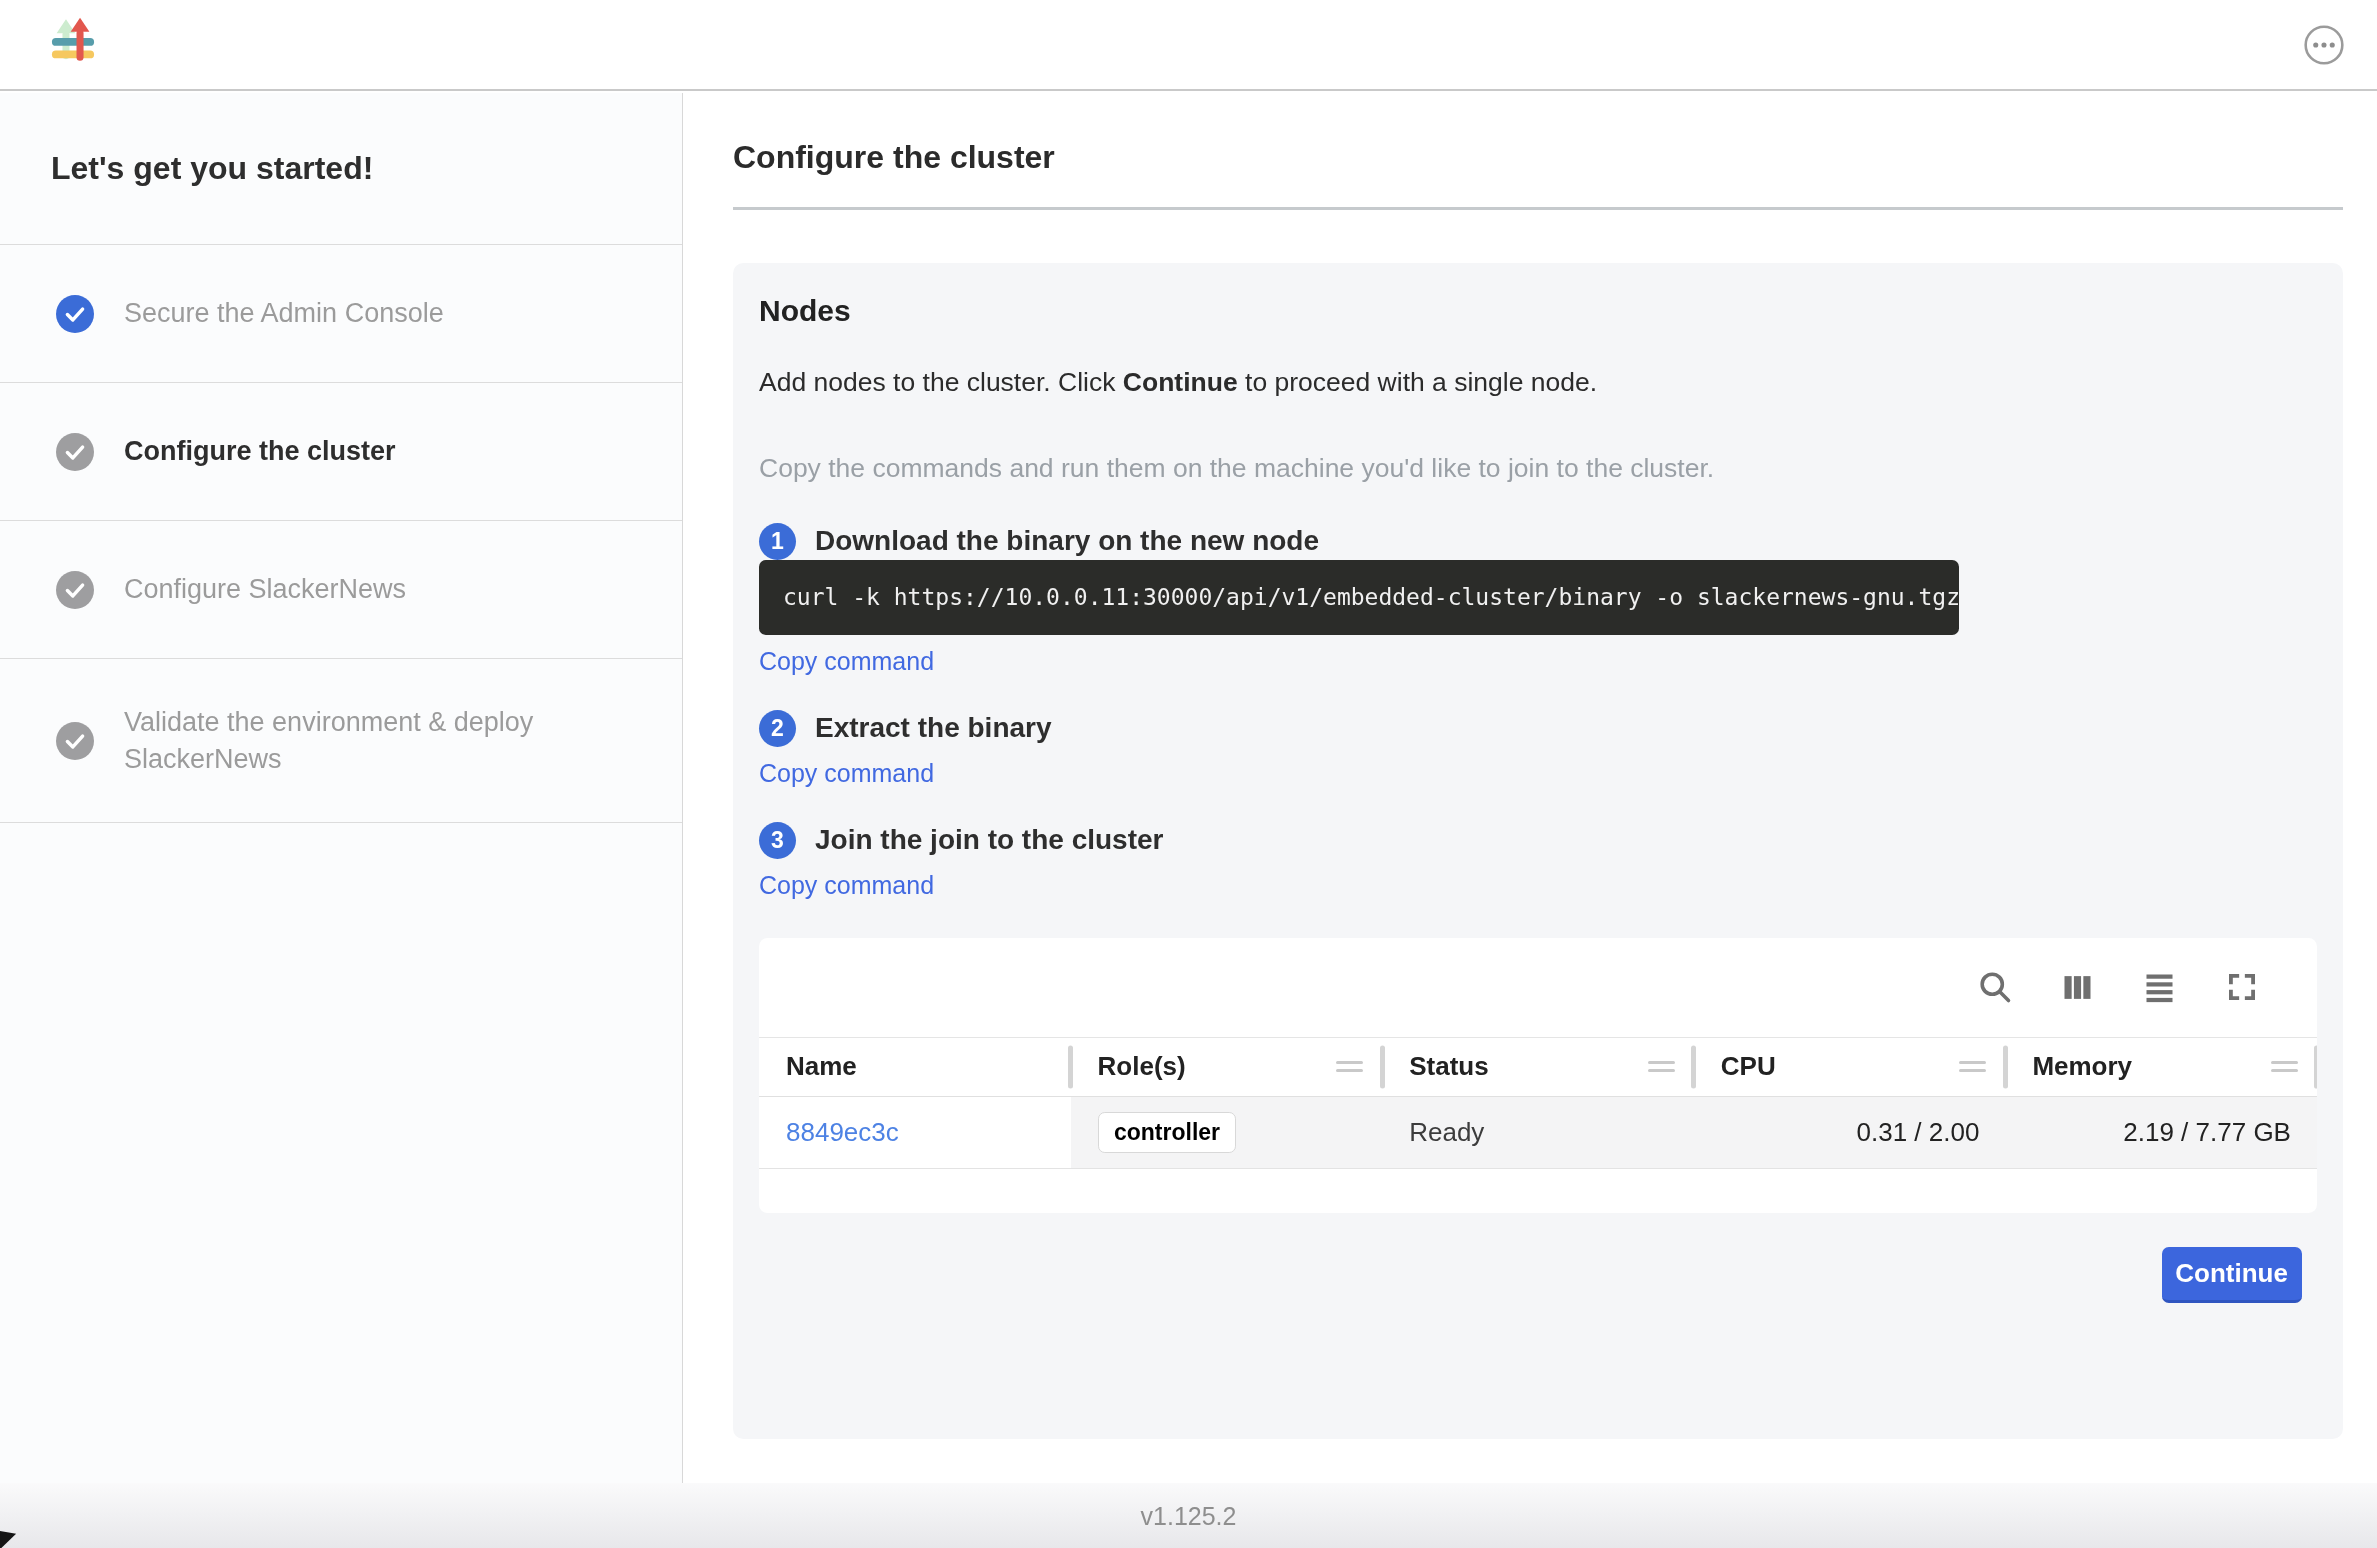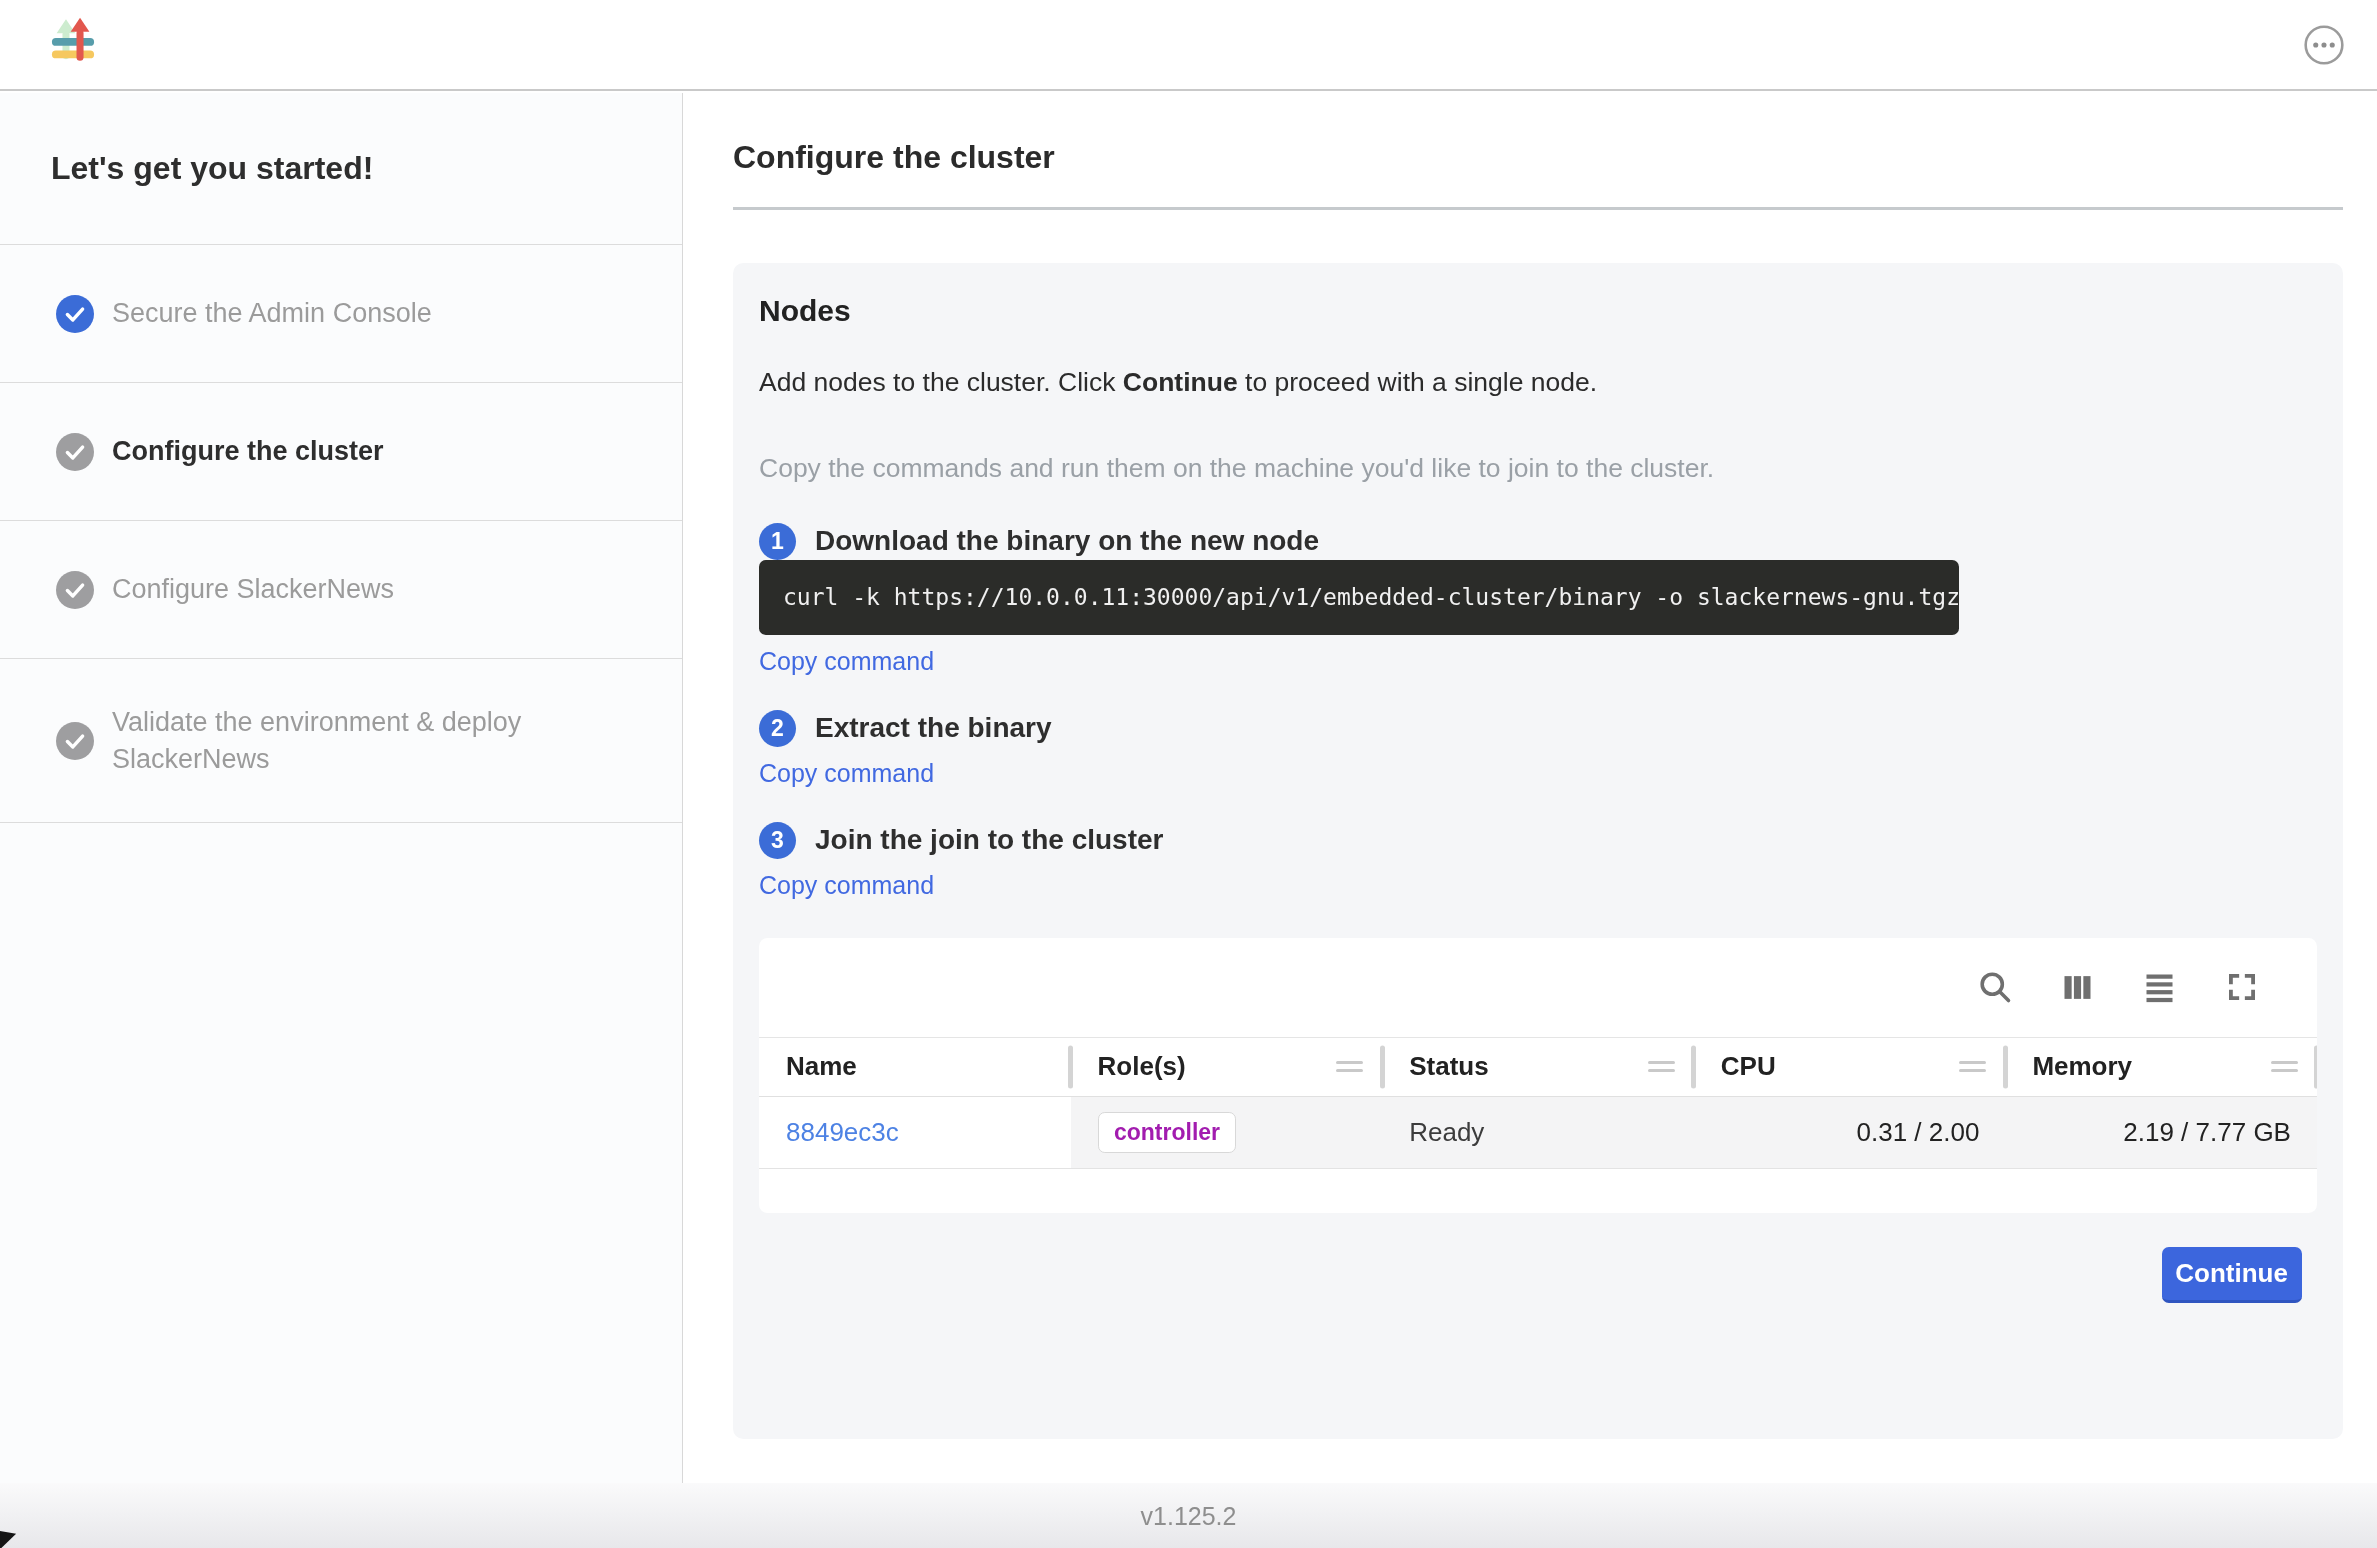--- a/index.html
+++ b/index.html
@@ -14,21 +14,21 @@
   .logo { width:50px; height:55px; }
   .menu-btn { width:44px; height:44px; background:none; border:none; cursor:pointer; }
 
   
   .layout { position:absolute; top:93px; left:0; right:0; bottom:66px; display:flex; }
 
   
   .sidebar { width:683px; flex:none; background:#fbfcfd; border-right:1.7px solid #d8d8d8; }
   .side-heading { height:152px; display:flex; align-items:center; padding:0 51px;
                   border-bottom:1.7px solid #dcdcdc; font-size:32px; font-weight:bold; color:#2e2e2e; }
-  .side-item { display:flex; align-items:center; gap:18px; padding:39px 43px 39px 56px;
+  .side-item { display:flex; align-items:center; gap:30px; padding:39px 43px 39px 56px;
                border-bottom:1.7px solid #dcdcdc; min-height:138px; cursor:pointer; }
   .check { width:38px; height:38px; border-radius:50%; flex:none;
            display:flex; align-items:center; justify-content:center; }
   .check.complete { background:#3b6cd7; }
   .check.pending  { background:#9e9ea0; }
   .side-label { font-size:27px; color:#9b9b9b; line-height:1.35; }
   .side-item.active .side-label { font-weight:bold; color:#2e2e2e; }
 
   
   .main { flex:1; padding:0 34px 0 50px; }
@@ -70,21 +70,21 @@
   .resize-icon { width:27px; flex:none; }
   .resize-icon i { display:block; height:3.4px; background:#c9c9c9; border-radius:1.7px; margin:4.3px 0; }
 
   .trow { display:flex; height:72px; border-bottom:1.7px solid #e3e3e3; }
   .td { flex:1; display:flex; align-items:center; padding:0 26px 0 27px;
         font-size:26px; color:#3c3c3c; background:#f4f4f5; }
   .td.name-cell { background:#fff; }
   .node-link { color:#4d82e4; text-decoration:none; }
   .td.num { justify-content:flex-end; color:#222; }
   .chip { background:#fff; border:1.7px solid #d8d8d8; border-radius:6.8px; padding:6px 15.4px;
-          font-size:23px; font-weight:600; color:#a21caf; }
+          font-size:23px; font-weight:600; color:#000000; }
 
   .continue-row { display:flex; justify-content:flex-end; margin-top:34px; padding-right:15.4px; }
   .continue-btn { width:140px; height:56px; background:#3c66dd; color:#fff; font-weight:bold;
                   font-size:26px; border:none; border-bottom:3.4px solid #2f55c0; border-radius:6.8px;
                   cursor:pointer; font-family:"Liberation Sans", sans-serif; }
 
   
   .footer { position:absolute; bottom:0; left:0; right:0; height:66px;
             background:linear-gradient(180deg,#fafafb 0%, #e7e7ea 100%);
             display:flex; align-items:center; justify-content:center;

